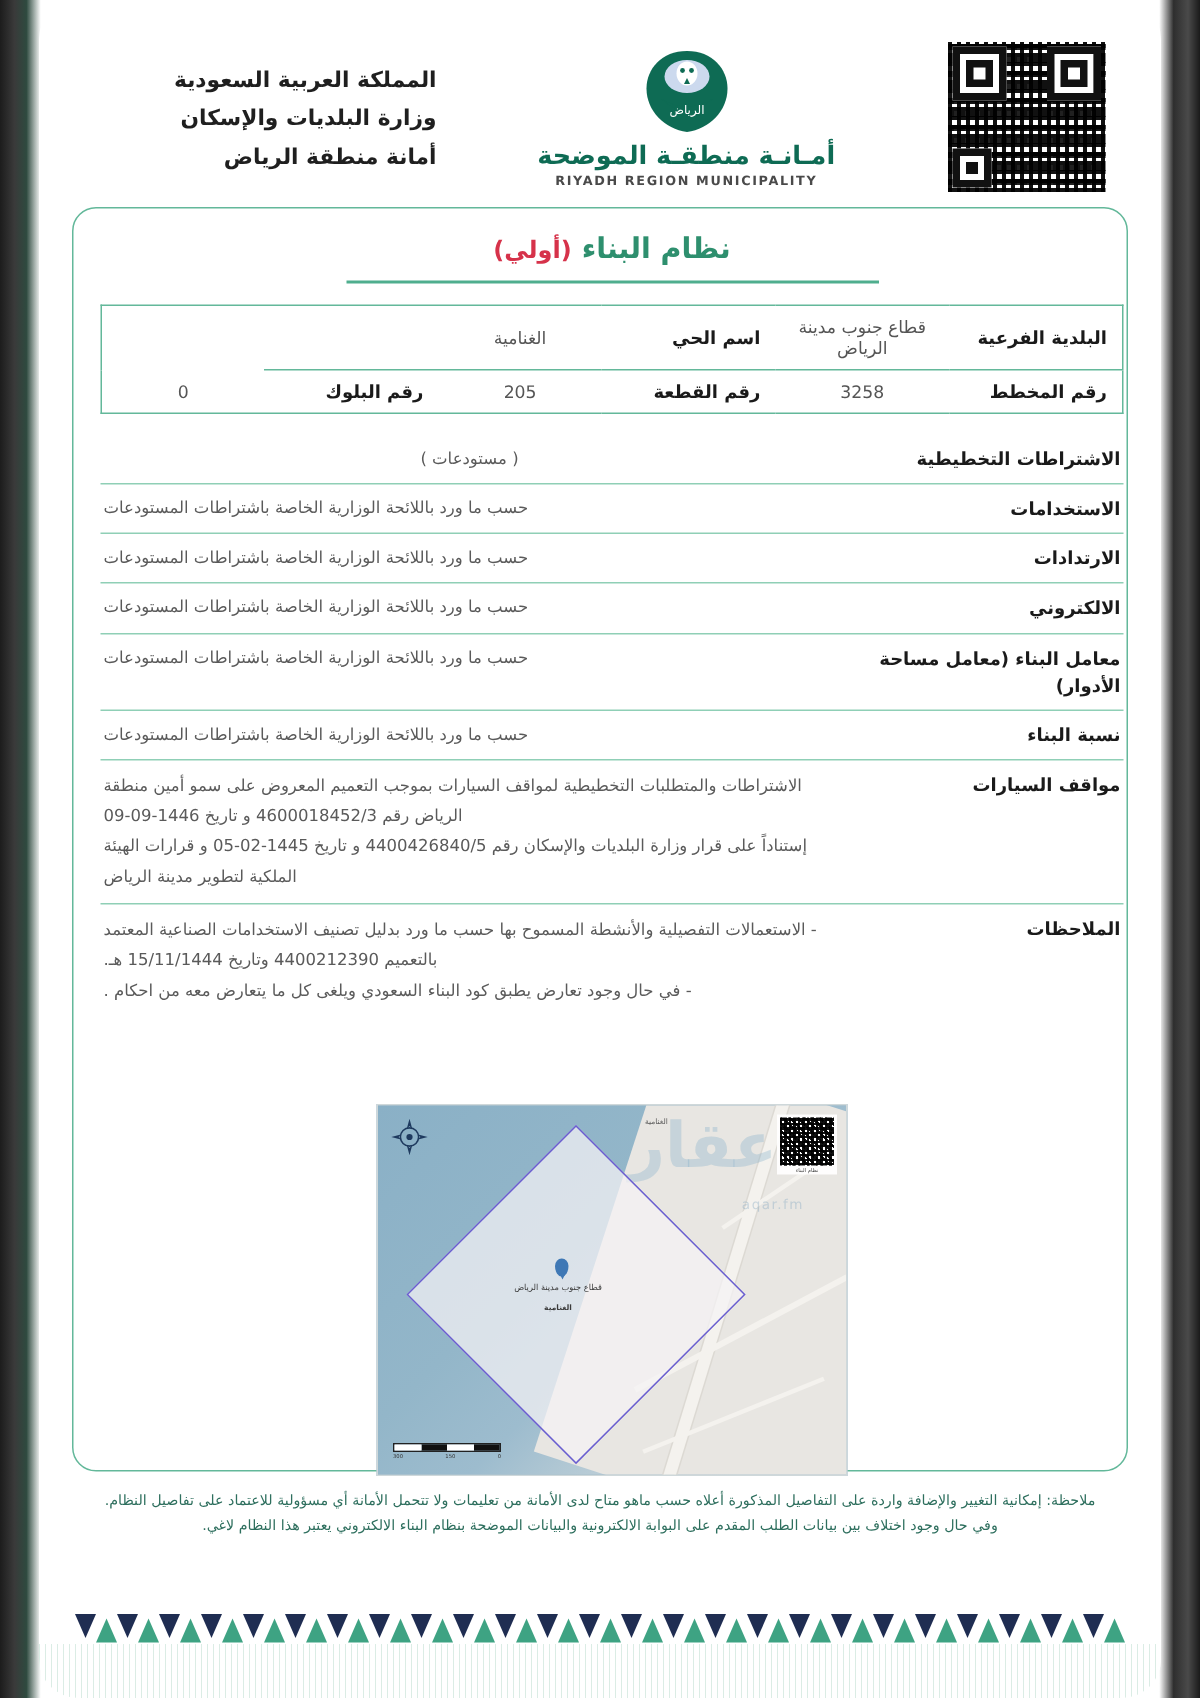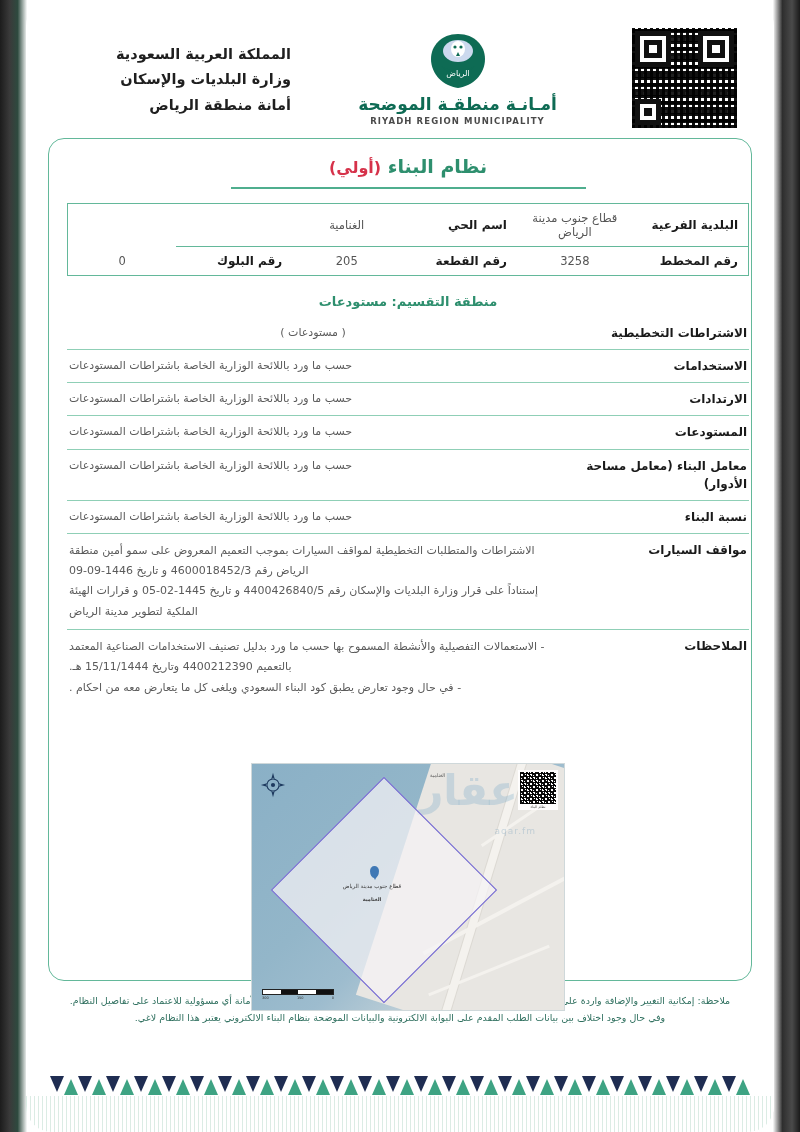--- a/index.html
+++ b/index.html
@@ -377,39 +377,38 @@
         <td class="lbl">رقم المخطط</td>
         <td class="val-wide">3258</td>
         <td class="lbl">رقم القطعة</td>
         <td class="val">205</td>
         <td class="lbl">رقم البلوك</td>
         <td class="val">0</td>
       </tr>
     </tbody>
       </table>
 
-    <div class="zone-heading">منطقة التقسيم: مستودعات</div>
 
     <div class="spec-row first">
       <div class="spec-label">الاشتراطات التخطيطية</div>
       <div class="spec-value">( مستودعات )</div>
     </div>
 
     <div class="spec-row">
       <div class="spec-label">الاستخدامات</div>
       <div class="spec-value">حسب ما ورد باللائحة الوزارية الخاصة باشتراطات المستودعات</div>
     </div>
 
     <div class="spec-row">
       <div class="spec-label">الارتدادات</div>
       <div class="spec-value">حسب ما ورد باللائحة الوزارية الخاصة باشتراطات المستودعات</div>
     </div>
 
     <div class="spec-row">
-      <div class="spec-label">المستودعات</div>
+      <div class="spec-label">الالكتروني</div>
       <div class="spec-value">حسب ما ورد باللائحة الوزارية الخاصة باشتراطات المستودعات</div>
     </div>
 
     <div class="spec-row">
       <div class="spec-label">معامل البناء (معامل مساحة الأدوار)</div>
       <div class="spec-value">حسب ما ورد باللائحة الوزارية الخاصة باشتراطات المستودعات</div>
     </div>
 
     <div class="spec-row">
       <div class="spec-label">نسبة البناء</div>

